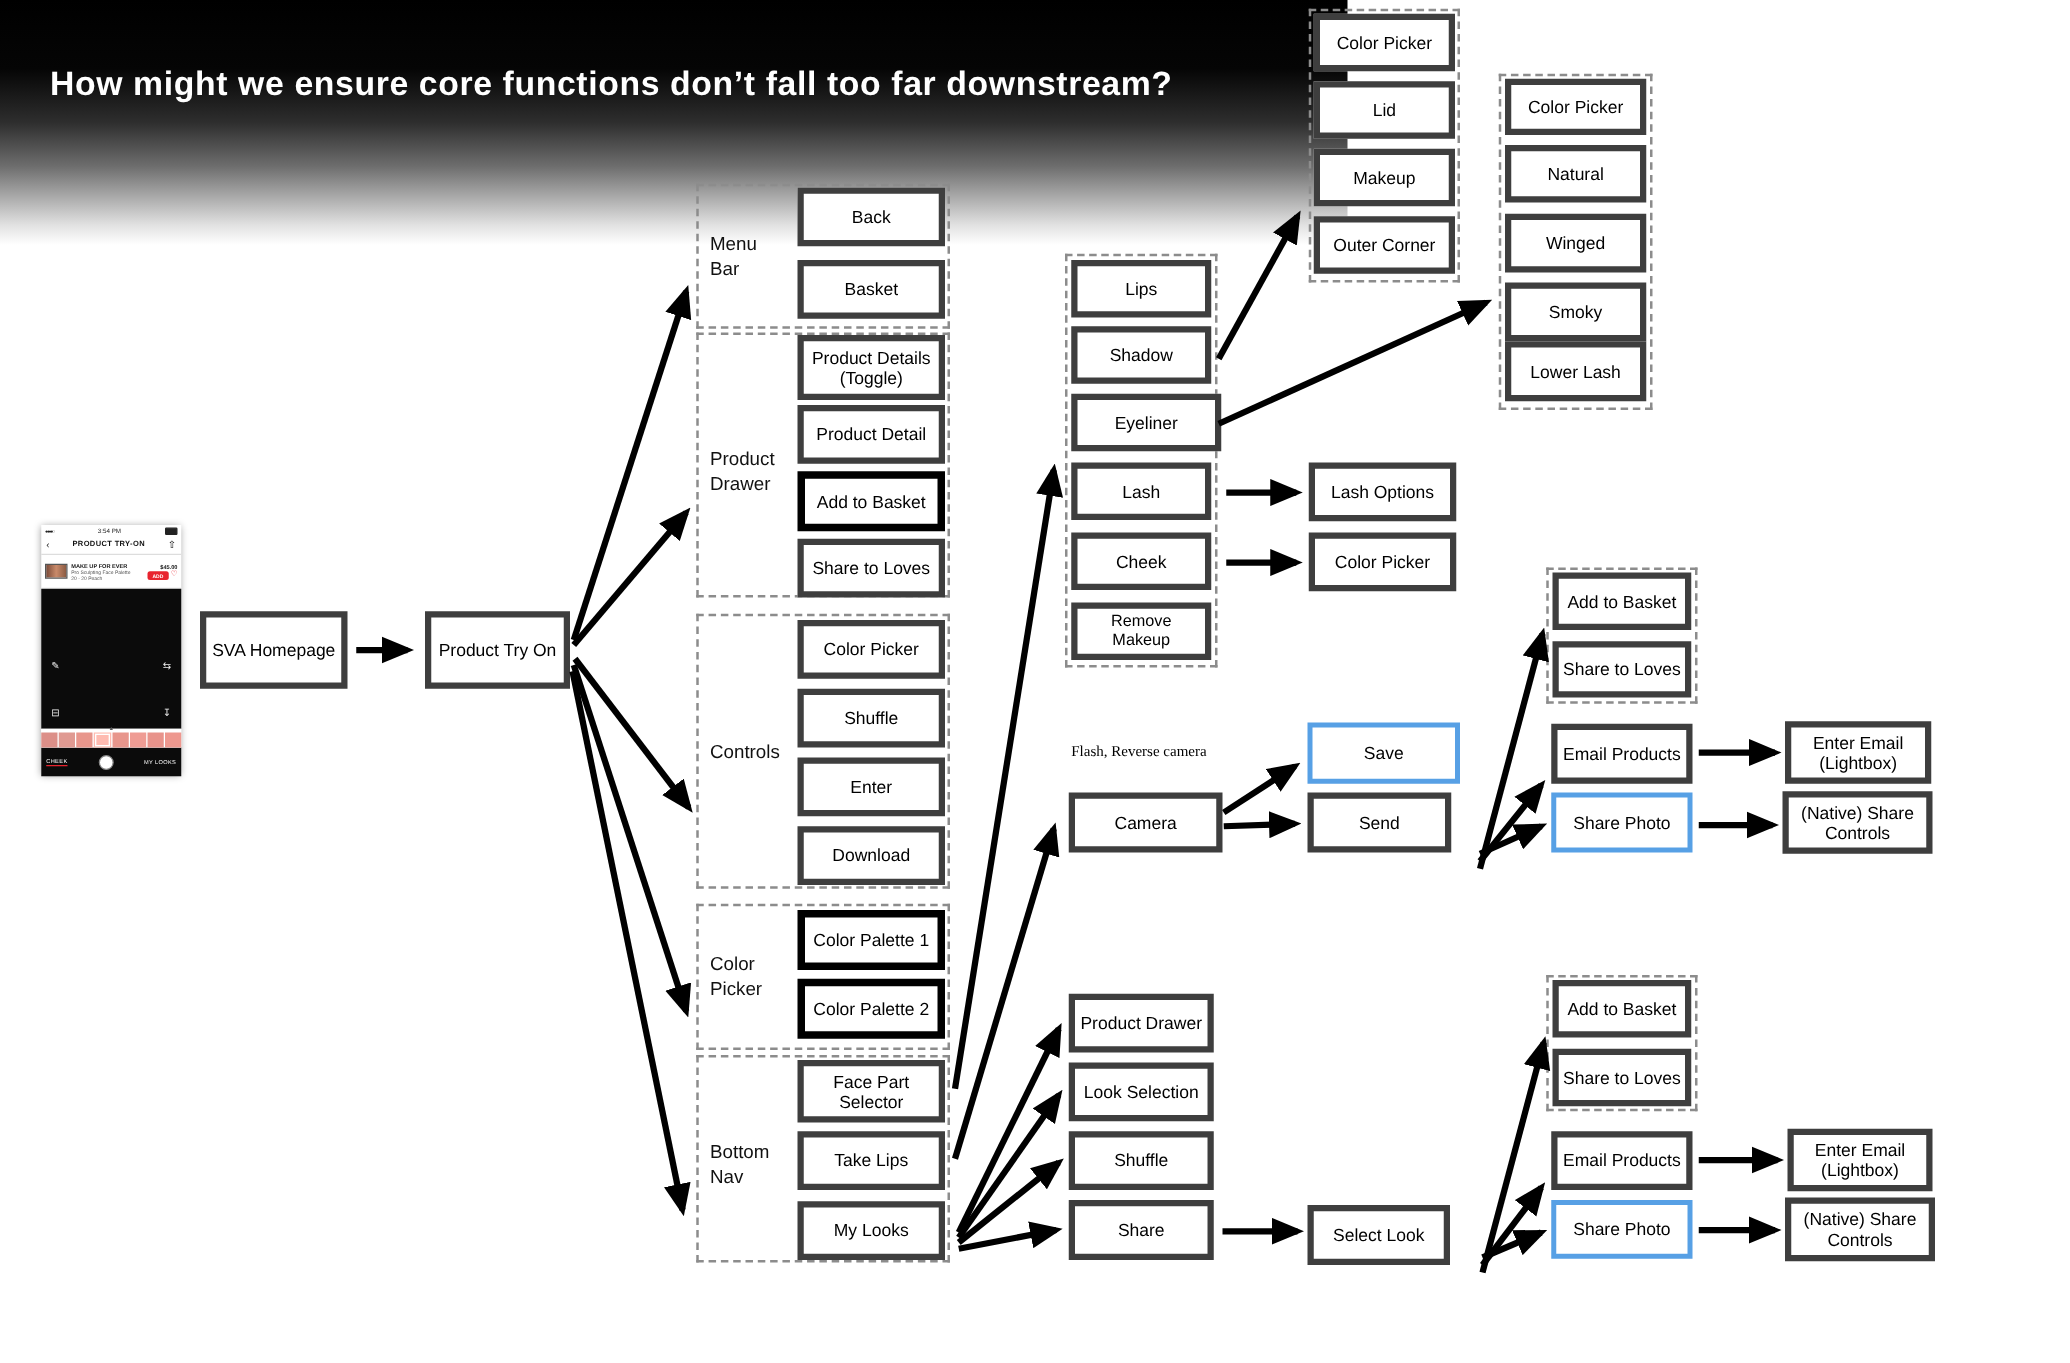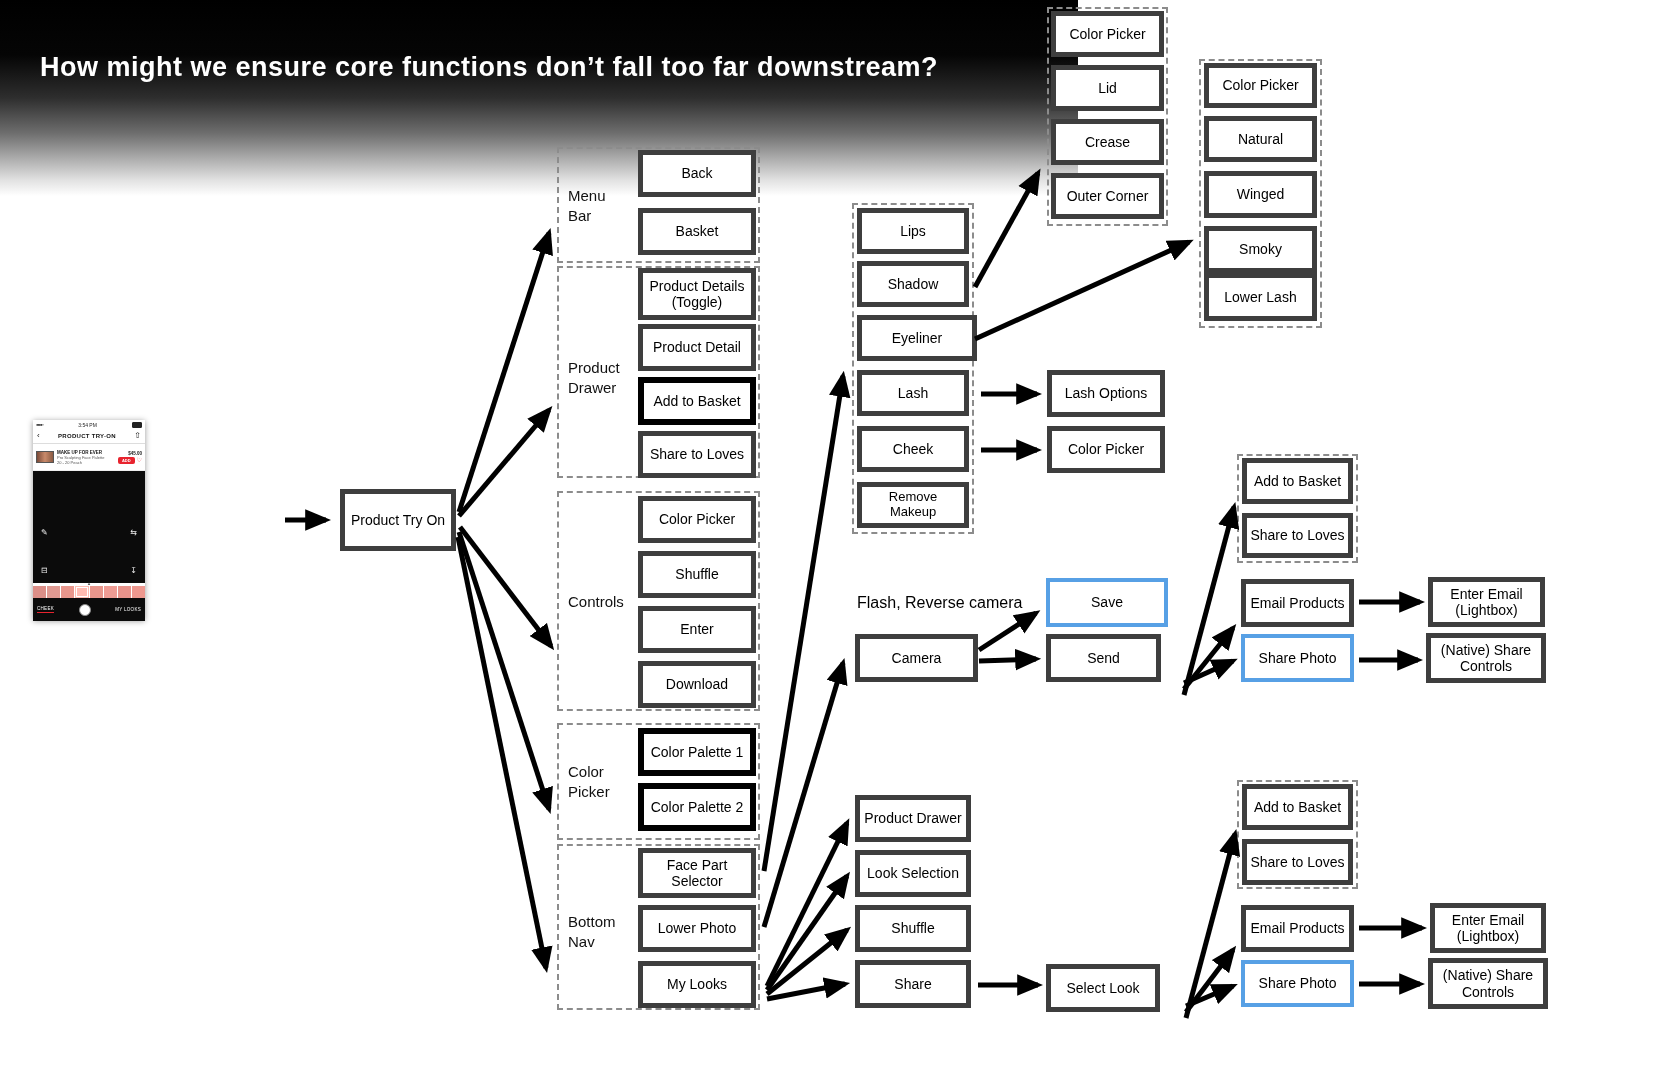--- a/index.html
+++ b/index.html
@@ -12,21 +12,21 @@
     font-size:27px;font-weight:bold;letter-spacing:.5px;}
   
   .node{position:absolute;box-sizing:border-box;background:#fff;border:5px solid #3e3e3e;
     display:flex;align-items:center;justify-content:center;text-align:center;
     font-size:14px;line-height:1.15;color:#000;padding:0 3px;}
   .node.bold{border:6px solid #000;}
   .node.blue{border:4px solid #57a0e5;}
   .node.fs13{font-size:13px;}
   .group{position:absolute;box-sizing:border-box;border:2px dashed #8c8c8c;background:transparent;}
   .group-label{position:absolute;font-size:15px;color:#111;line-height:1.3;white-space:pre-line;}
-  .free-label{position:absolute;font-size:16px;color:#000;}
+  .free-label{position:absolute;font-size:12px;color:#000;font-family:Liberation Serif, serif;}
   
   .phone{position:absolute;left:33px;top:420px;width:112px;height:200px;background:#fff;
     box-shadow:0 1px 6px rgba(0,0,0,.4);font-family:"Liberation Sans",sans-serif;}
   .p-status{height:9px;display:flex;align-items:center;justify-content:space-between;
     font-size:5px;color:#222;padding:0 3px;}
   .p-dots{letter-spacing:-1px;font-size:4px;}
   .p-batt{width:8px;height:4px;border:.5px solid #222;border-radius:1px;background:#222;}
   .p-nav{height:14px;display:flex;align-items:center;justify-content:space-between;
     padding:0 4px;border-bottom:1px solid #ddd;}
   .p-nav-title{font-size:6px;font-weight:bold;color:#111;letter-spacing:.3px;}
@@ -106,20 +106,21 @@
       <span class="sw" style="background:#e8938b"></span>
       <span class="sw" style="background:#ee988f"></span>
     </div>
     <div class="p-bottom">
       <span class="p-tab active">CHEEK</span>
       <span class="p-shutter"></span>
       <span class="p-tab">MY LOOKS</span>
     </div>
   </div>
 
+  <div class="node" style="left:160px;top:489px;width:118px;height:62px">SVA Homepage</div>
   <div class="node" style="left:340px;top:489px;width:116px;height:62px">Product Try On</div>
 
   <div class="group" style="left:557px;top:147px;width:203px;height:116px"></div>
   <div class="group-label" style="left:568px;top:186px">Menu
 Bar</div>
   <div class="node" style="left:638px;top:150px;width:118px;height:47px">Back</div>
   <div class="node" style="left:638px;top:208px;width:118px;height:47px">Basket</div>
 
   <div class="group" style="left:557px;top:266px;width:203px;height:212px"></div>
   <div class="group-label" style="left:568px;top:358px">Product
@@ -139,35 +140,35 @@
   <div class="group" style="left:557px;top:723px;width:203px;height:117px"></div>
   <div class="group-label" style="left:568px;top:762px">Color
 Picker</div>
   <div class="node bold" style="left:638px;top:728px;width:118px;height:48px">Color Palette 1</div>
   <div class="node bold" style="left:638px;top:783px;width:118px;height:48px">Color Palette 2</div>
 
   <div class="group" style="left:557px;top:844px;width:203px;height:166px"></div>
   <div class="group-label" style="left:568px;top:912px">Bottom
 Nav</div>
   <div class="node" style="left:638px;top:848px;width:118px;height:50px">Face Part Selector</div>
-  <div class="node" style="left:638px;top:905px;width:118px;height:47px">Lower Photo</div>
+  <div class="node" style="left:638px;top:905px;width:118px;height:47px">Take Lips</div>
   <div class="node" style="left:638px;top:961px;width:118px;height:47px">My Looks</div>
 
   <div class="group" style="left:852px;top:203px;width:122px;height:331px"></div>
   <div class="node" style="left:857px;top:208px;width:112px;height:46px">Lips</div>
   <div class="node" style="left:857px;top:261px;width:112px;height:46px">Shadow</div>
   <div class="node" style="left:857px;top:315px;width:120px;height:46px">Eyeliner</div>
   <div class="node" style="left:857px;top:370px;width:112px;height:46px">Lash</div>
   <div class="node" style="left:857px;top:426px;width:112px;height:46px">Cheek</div>
   <div class="node fs13" style="left:857px;top:482px;width:112px;height:46px">Remove Makeup</div>
 
   <div class="group" style="left:1047px;top:7px;width:121px;height:219px"></div>
   <div class="node" style="left:1051px;top:11px;width:113px;height:46px">Color Picker</div>
   <div class="node" style="left:1051px;top:65px;width:113px;height:46px">Lid</div>
-  <div class="node" style="left:1051px;top:119px;width:113px;height:46px">Crease</div>
+  <div class="node" style="left:1051px;top:119px;width:113px;height:46px">Makeup</div>
   <div class="node" style="left:1051px;top:173px;width:113px;height:46px">Outer Corner</div>
 
   <div class="group" style="left:1199px;top:59px;width:123px;height:269px"></div>
   <div class="node" style="left:1204px;top:63px;width:113px;height:45px">Color Picker</div>
   <div class="node" style="left:1204px;top:116px;width:113px;height:46px">Natural</div>
   <div class="node" style="left:1204px;top:171px;width:113px;height:47px">Winged</div>
   <div class="node" style="left:1204px;top:226px;width:113px;height:47px">Smoky</div>
   <div class="node" style="left:1204px;top:273px;width:113px;height:48px">Lower Lash</div>
 
   <div class="node" style="left:1047px;top:370px;width:118px;height:47px">Lash Options</div>

